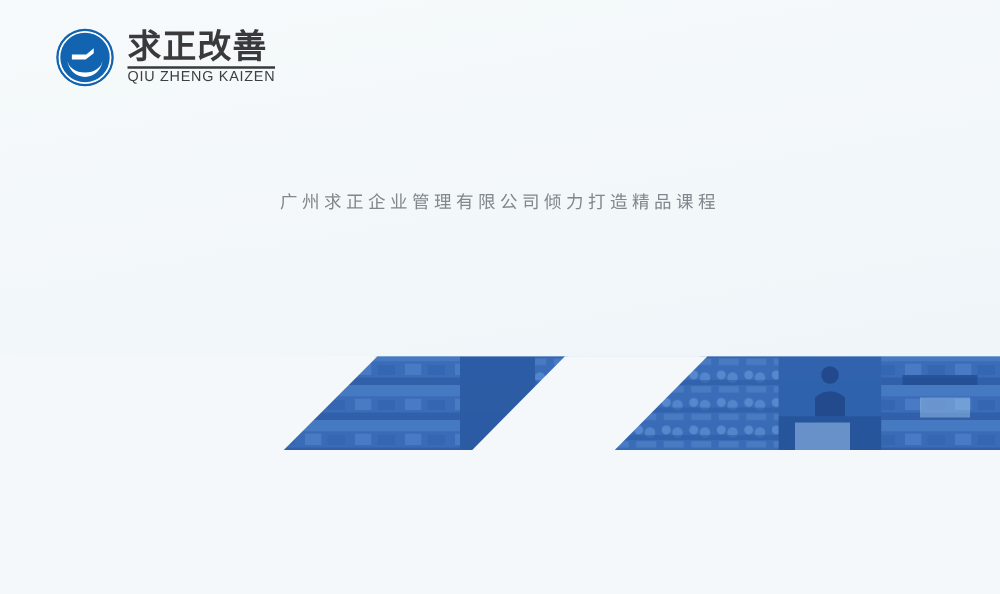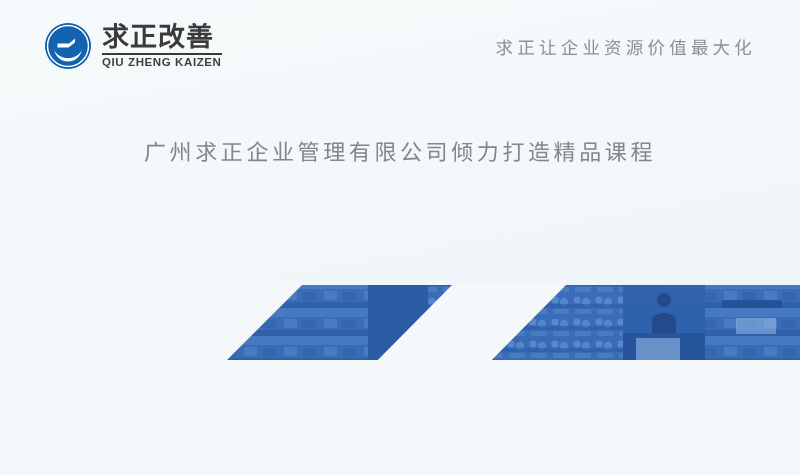--- a/index.html
+++ b/index.html
@@ -31,41 +31,41 @@
   .wordmark{display:flex;flex-direction:column;align-items:flex-start;}
   .wordmark-cn{
     font-size:27px;font-weight:bold;color:#3a3a3c;
     letter-spacing:1px;line-height:1.04;
     white-space:nowrap;
   }
   .wordmark-rule{
     width:100%;height:2px;background:#3a3a3c;margin:2px 0 2px 0;
   }
   .wordmark-en{
-    font-size:11.5px;font-weight:bold;color:#3f3f42;
+    font-size:11.5px;font-weight:normal;color:#3f3f42;
     letter-spacing:0.6px;line-height:1;white-space:nowrap;
   }
 
   .tagline{
     font-size:17.5px;color:#8d9194;letter-spacing:4.2px;
     white-space:nowrap;font-weight:500;
   }
 
   
   .title-block{
     position:absolute;left:0;top:124px;width:800px;text-align:center;z-index:40;
   }
   .main-title{
     font-size:45px;font-weight:bold;color:#0b4da2;
     letter-spacing:0.5px;line-height:1.12;white-space:nowrap;
     margin:0;
   }
   .sub-title{
-    margin:10px 0 0 0;
-    font-size:22px;color:#81878c;letter-spacing:3.6px;
+    margin:26px 0 0 0;
+    font-size:14px;color:#81878c;letter-spacing:3.6px;
     white-space:nowrap;font-weight:500;
   }
 
   
   .collage{
     position:absolute;left:0;top:0;width:800px;height:475px;z-index:10;
     overflow:hidden;
   }
   .collage svg{position:absolute;left:0;top:0;width:800px;height:475px;}
 </style>
@@ -228,20 +228,19 @@
           <path d="M16 27.5 L33 27.5 L33 29.5 L16 29.5 Z" fill="#1263b0" opacity="0"></path>
           <circle cx="24" cy="24" r="22" fill="none" stroke="#1263b0" stroke-width="1"></circle>
         </svg>
       </span>
       <span class="wordmark">
         <span class="wordmark-cn">求正改善</span>
         <span class="wordmark-rule"></span>
         <span class="wordmark-en">QIU ZHENG KAIZEN</span>
       </span>
     </div>
-    <div class="tagline">求正让企业资源价值最大化</div>
   </div>
 
   <div class="title-block">
     <p class="sub-title">广州求正企业管理有限公司倾力打造精品课程</p>
   </div>
 
 </div>
 
 </body></html>

